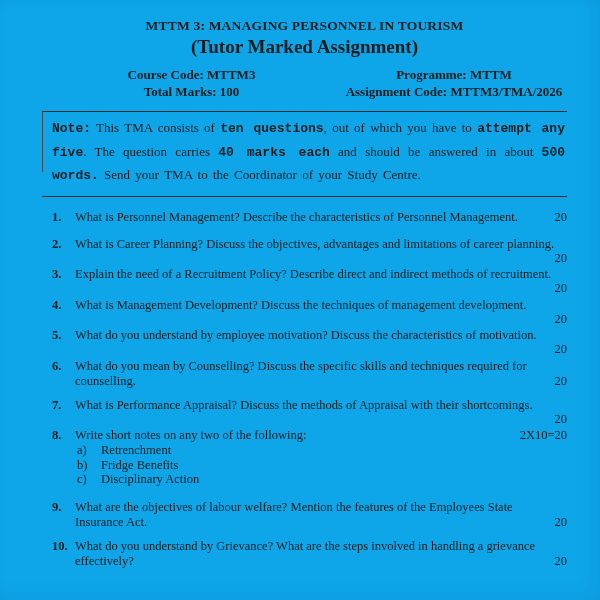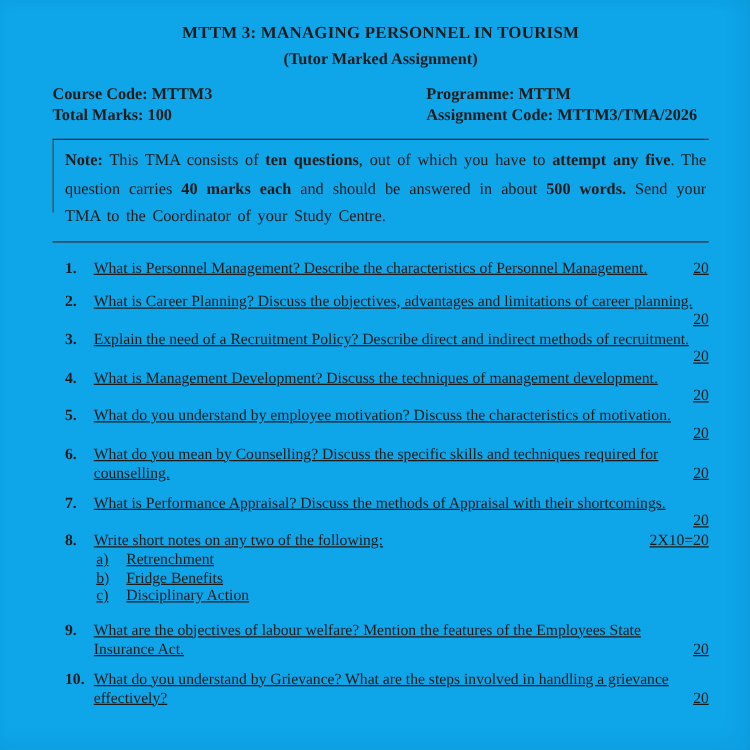--- a/index.html
+++ b/index.html
@@ -25,30 +25,31 @@
     text-align: center;
     font-weight: 700;
     font-size: 13.5px;
     letter-spacing: 0.2px;
     line-height: 19px;
     margin-top: 2px;
   }
   .subtitle {
     text-align: center;
     font-weight: 700;
-    font-size: 13px;
+    font-size: 19px;
     line-height: 18px;
     margin-top: 3px;
   }
   .meta {
     display: flex;
     margin-top: 10px;
     font-weight: 700;
     font-size: 13px;
     line-height: 17px;
+    text-align: center;
   }
   .meta-col { flex: 1; }
   .meta-col.right { flex: none; width: 226px; }
   .meta-col > div { white-space: nowrap; }
   .note {
     position: relative;
     margin-top: 11px;
     border-top: 1.6px solid #2b2b2b;
     border-bottom: 1.6px solid #2b2b2b;
     padding: 5px 2px 8px 10px;
@@ -61,37 +62,37 @@
     height: 72%;
     background: #4a4a4a;
   }
   .note-text {
     margin: 0;
     font-size: 13px;
     line-height: 22.5px;
     text-align: justify;
     word-spacing: 2px;
   }
-  .note-text b { font-weight: 700; }
+  .note-text b { font-weight: 700; font-family: Liberation Mono, monospace; }
   .questions {
     margin-top: 13px;
     font-size: 12.5px;
     line-height: 15px;
     padding-left: 10px;
   }
   .q {
     display: flex;
     margin-bottom: 4px;
   }
   .q-num {
     width: 23px;
     flex: none;
     font-weight: 700;
   }
-  .q-body { flex: 1; text-decoration: underline; }
+  .q-body { flex: 1; }
   .q-line { display: flex; }
   .q-line .q-text { flex: 1; }
   .q-marks {
     flex: none;
     margin-left: auto;
     padding-left: 12px;
     text-align: center;
   }
   .marks-line {
     text-align: right;

